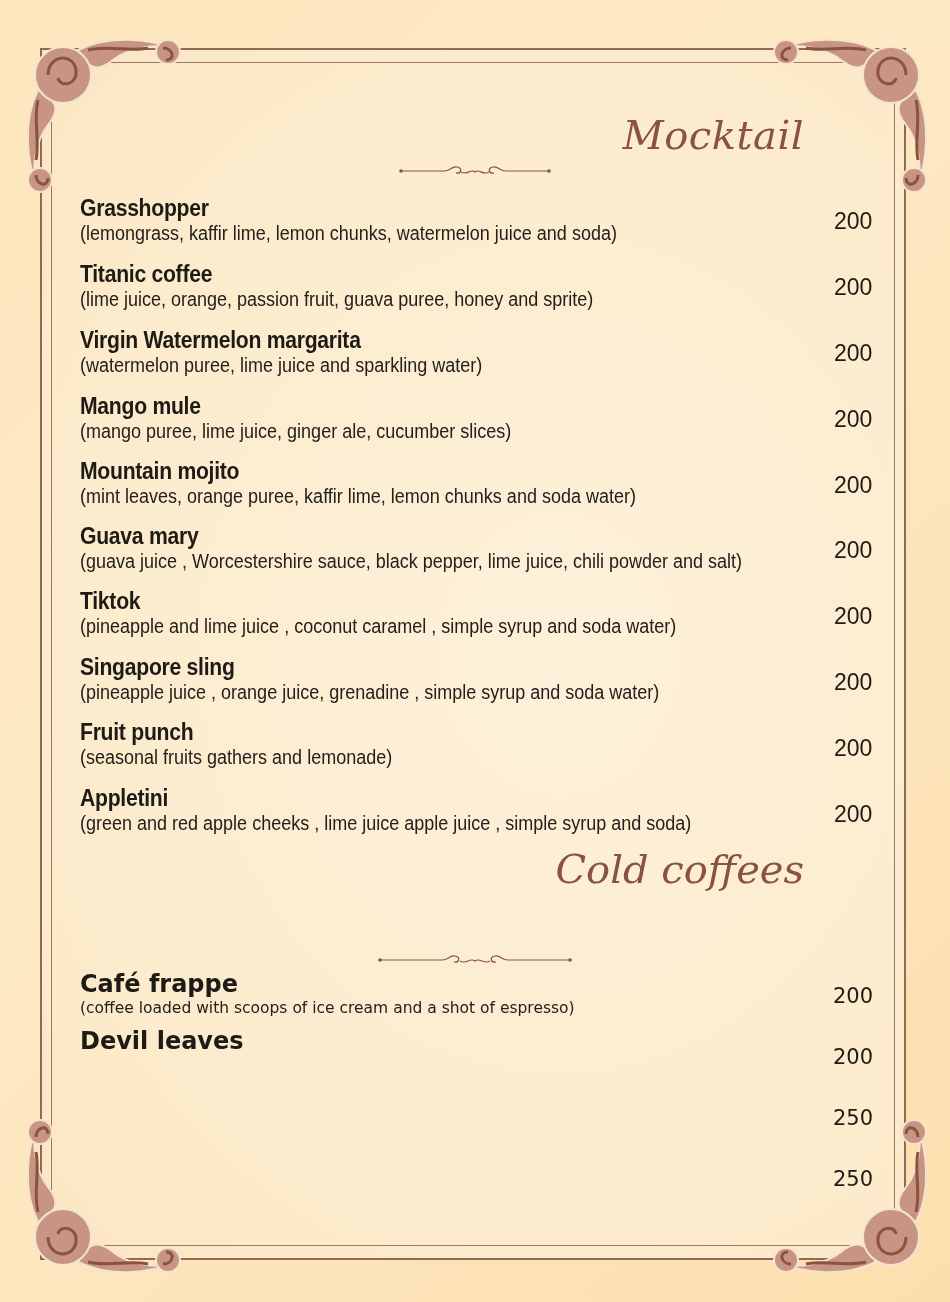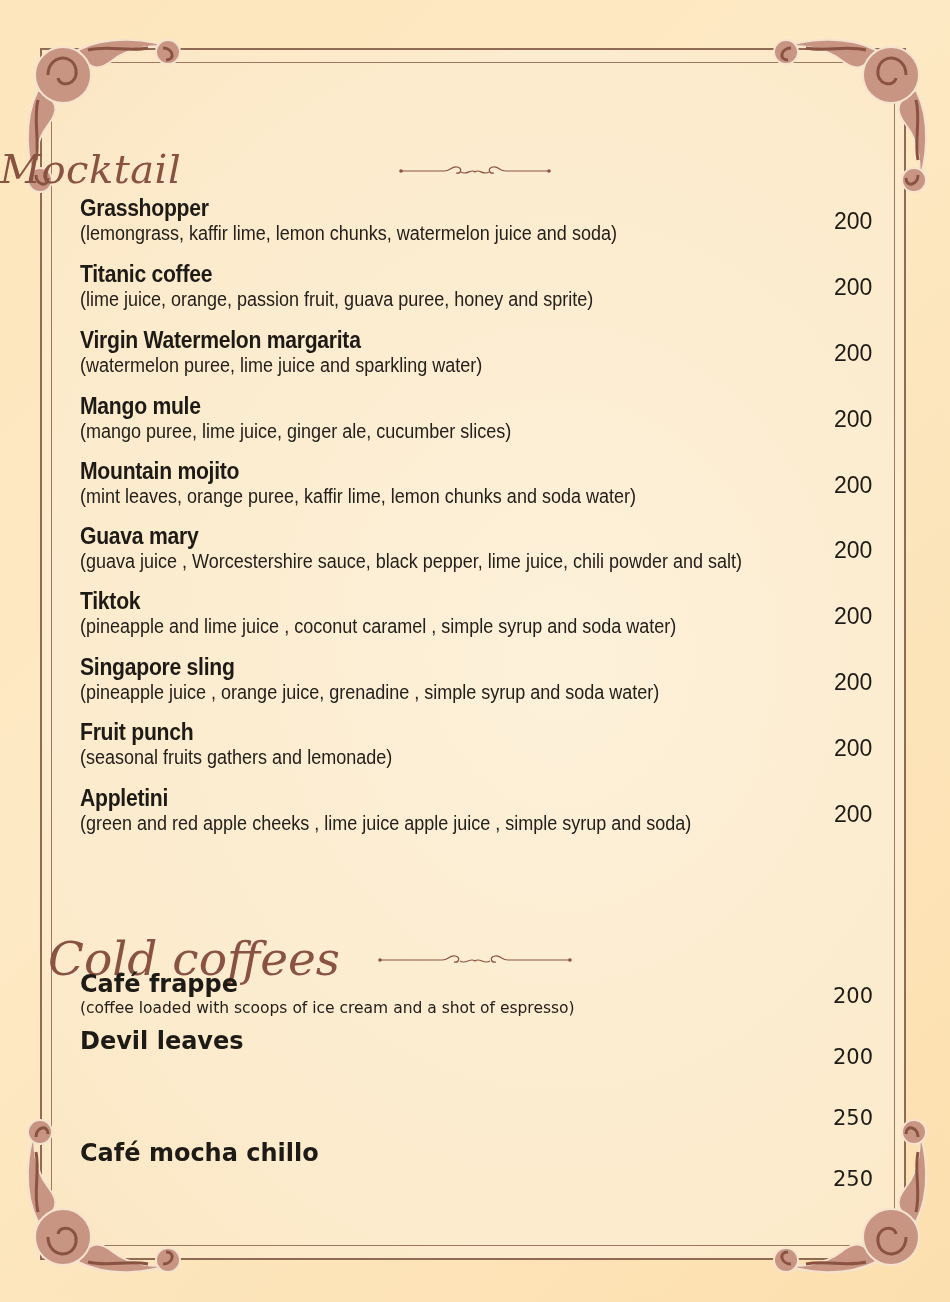--- a/index.html
+++ b/index.html
@@ -20,25 +20,25 @@
       position: absolute; left: 51px; top: 62px; width: 844px; height: 1184px;
       border: 1.5px solid #9a7862; box-sizing: border-box; pointer-events: none;
     }
     .corner { position: absolute; width: 170px; height: 170px; }
     .corner.tl { left: 18px; top: 30px; }
     .corner.tr { right: 14px; top: 30px; transform: scaleX(-1); }
     .corner.bl { left: 18px; bottom: 20px; transform: scaleY(-1); }
     .corner.br { right: 14px; bottom: 20px; transform: scale(-1,-1); }
 
     .section-title {
-      position: absolute; left: 0; width: 804px; text-align: left;
-      font-family: "DejaVu Serif", serif; color: #8a5240; margin-top: 34px;
+      position: absolute; left: 0; width: 804px; text-align: right;
+      font-family: "DejaVu Serif", serif; color: #8a5240;
     }
     .title-mocktail { top: 112px; font-size: 40px; font-style: italic; letter-spacing: 0.5px; }
-    .title-cold { top: 897px; font-size: 47px; font-style: italic; padding-left: 48px; }
+    .title-cold { top: 846px; font-size: 40px; font-style: italic; }
     .flourish { position: absolute; left: 0; width: 950px; display: flex; justify-content: center; }
     .flourish.f1 { top: 164px; }
     .flourish.f2 { top: 953px; }
 
     .item { position: absolute; left: 80px; width: 800px; }
     .item .name { font-weight: bold; font-size: 23px; color: #1e1a16; line-height: 26px; letter-spacing: -0.3px; transform: scaleX(0.92); transform-origin: left; white-space: nowrap; }
     .item .desc { font-size: 20px; color: #24201c; line-height: 24px; transform: scaleX(0.9); transform-origin: left; white-space: nowrap; }
     .price { position: absolute; left: 834px; font-size: 23px; color: #1e1a16; }
 
     .cold .name { font-family: "DejaVu Sans", sans-serif; font-size: 24px; font-weight: bold; transform: none; letter-spacing: 0; line-height: 24px; }
@@ -216,15 +216,14 @@
 <div class="item cold" style="top:1029px">
   <div class="name">Devil leaves</div>
 </div>
 <div class="price cold-price" style="top:1045px">200</div>
 
 <div class="item cold" style="top:1085px">
 </div>
 <div class="price cold-price" style="top:1106px">250</div>
 
 <div class="item cold" style="top:1141px">
-  <div class="name">Café mocha chillo</div>
 </div>
 <div class="price cold-price" style="top:1167px">250</div>
 
 </body></html>

